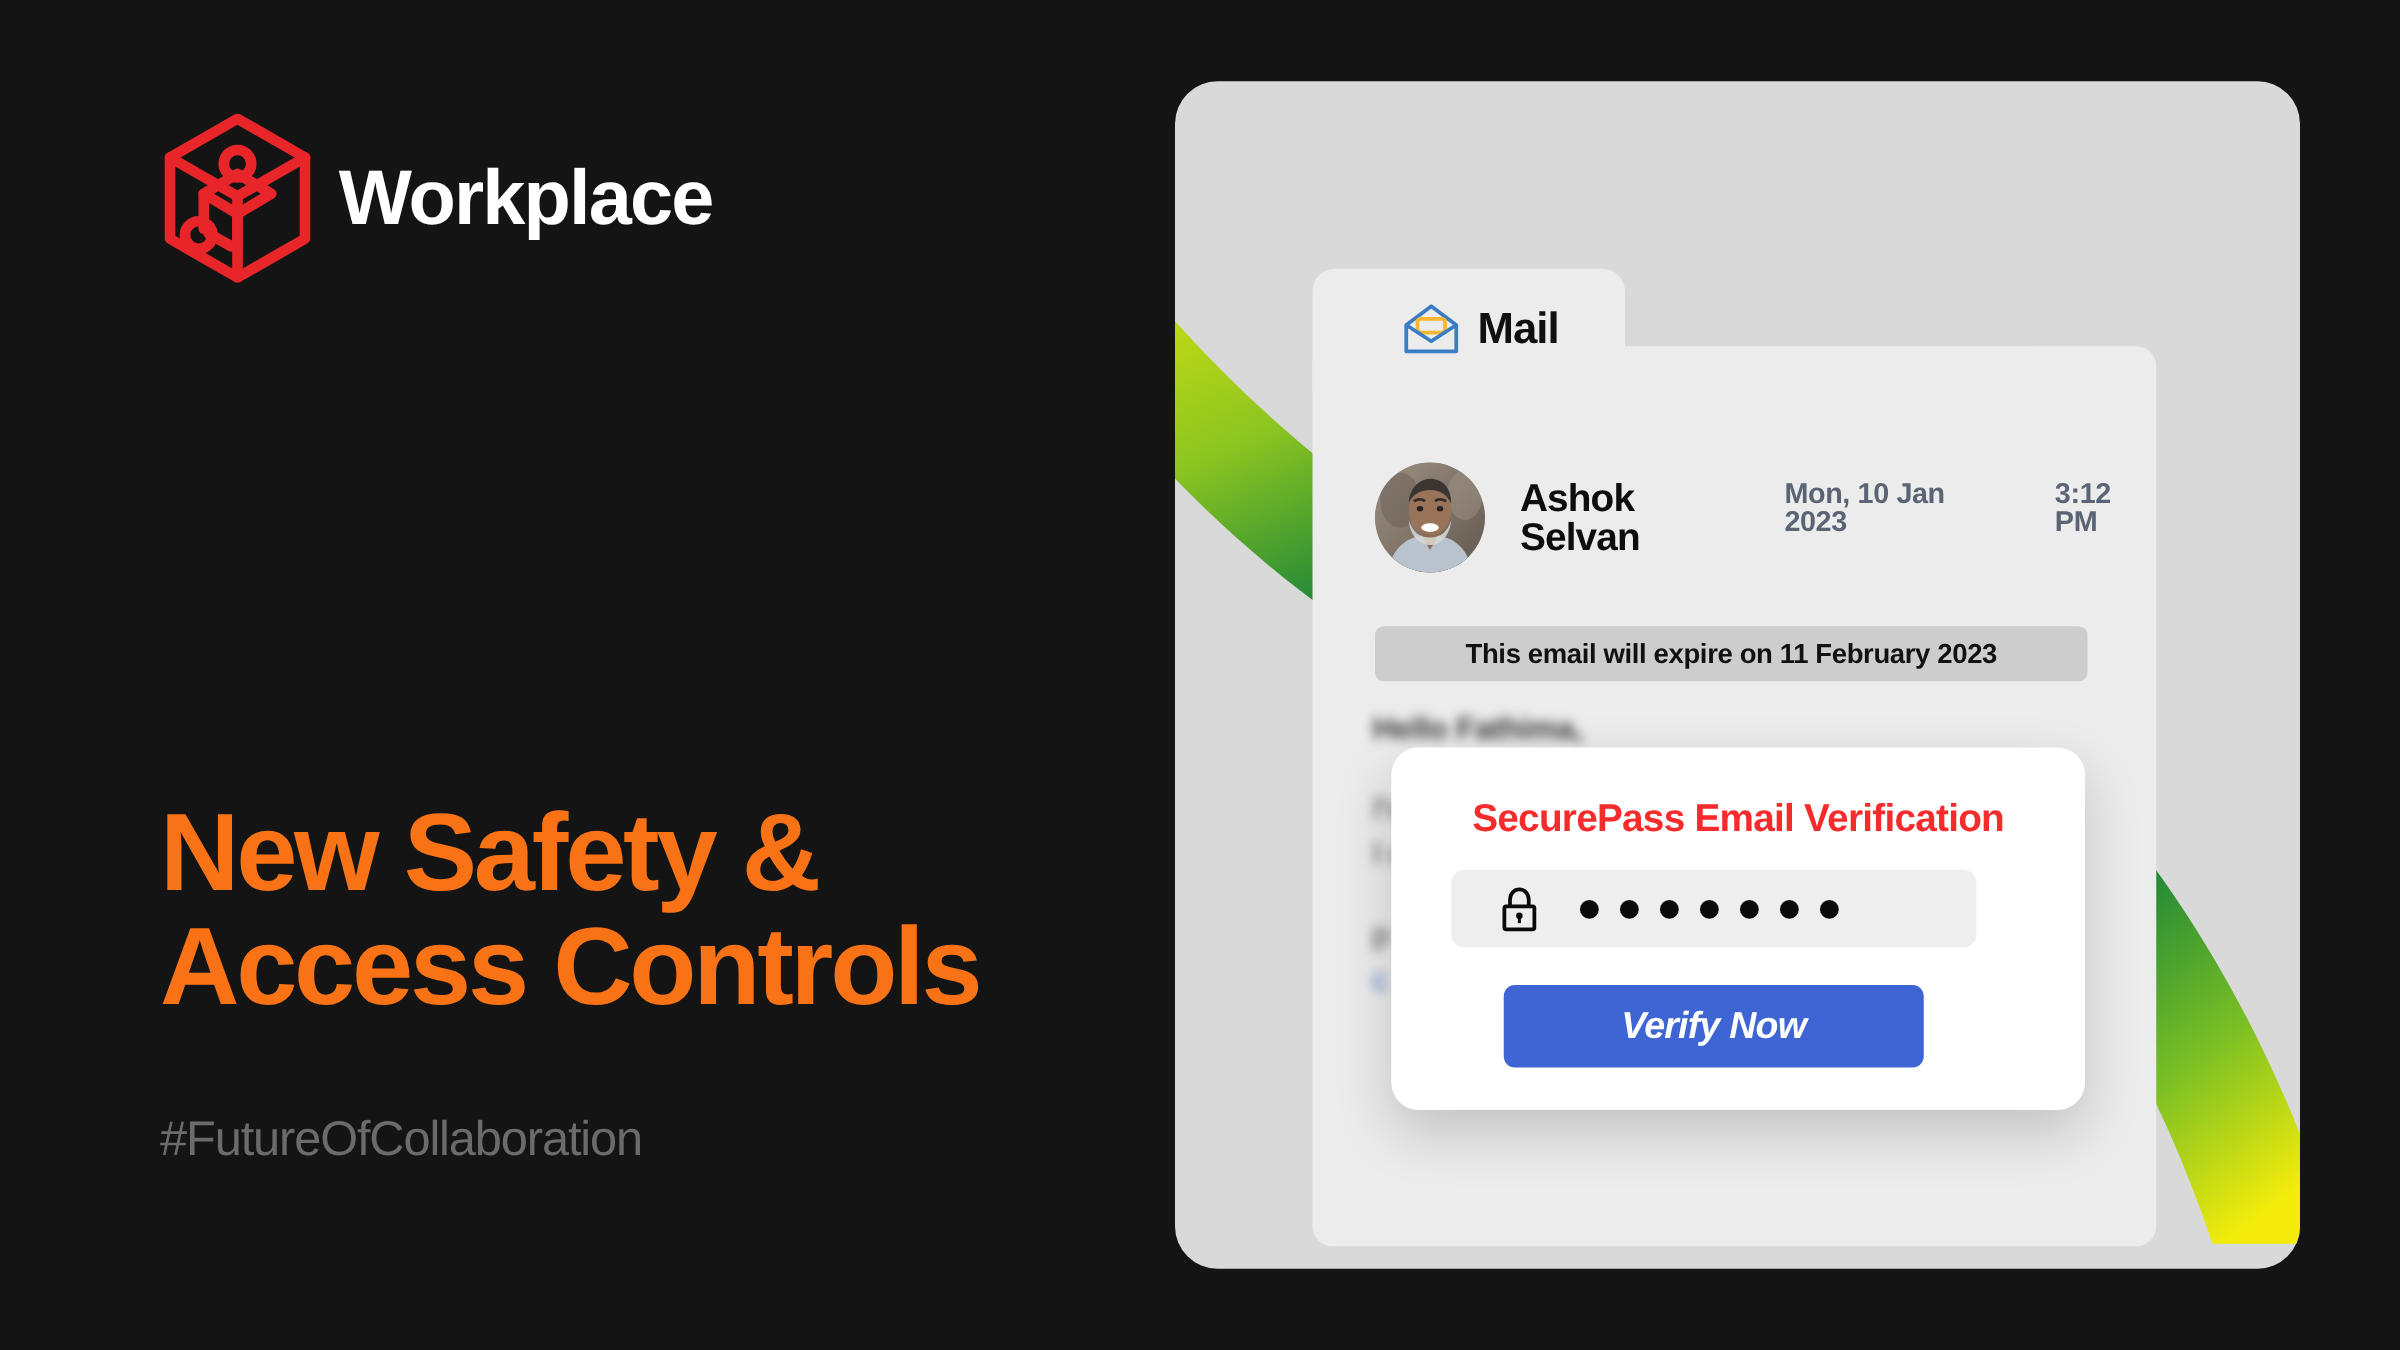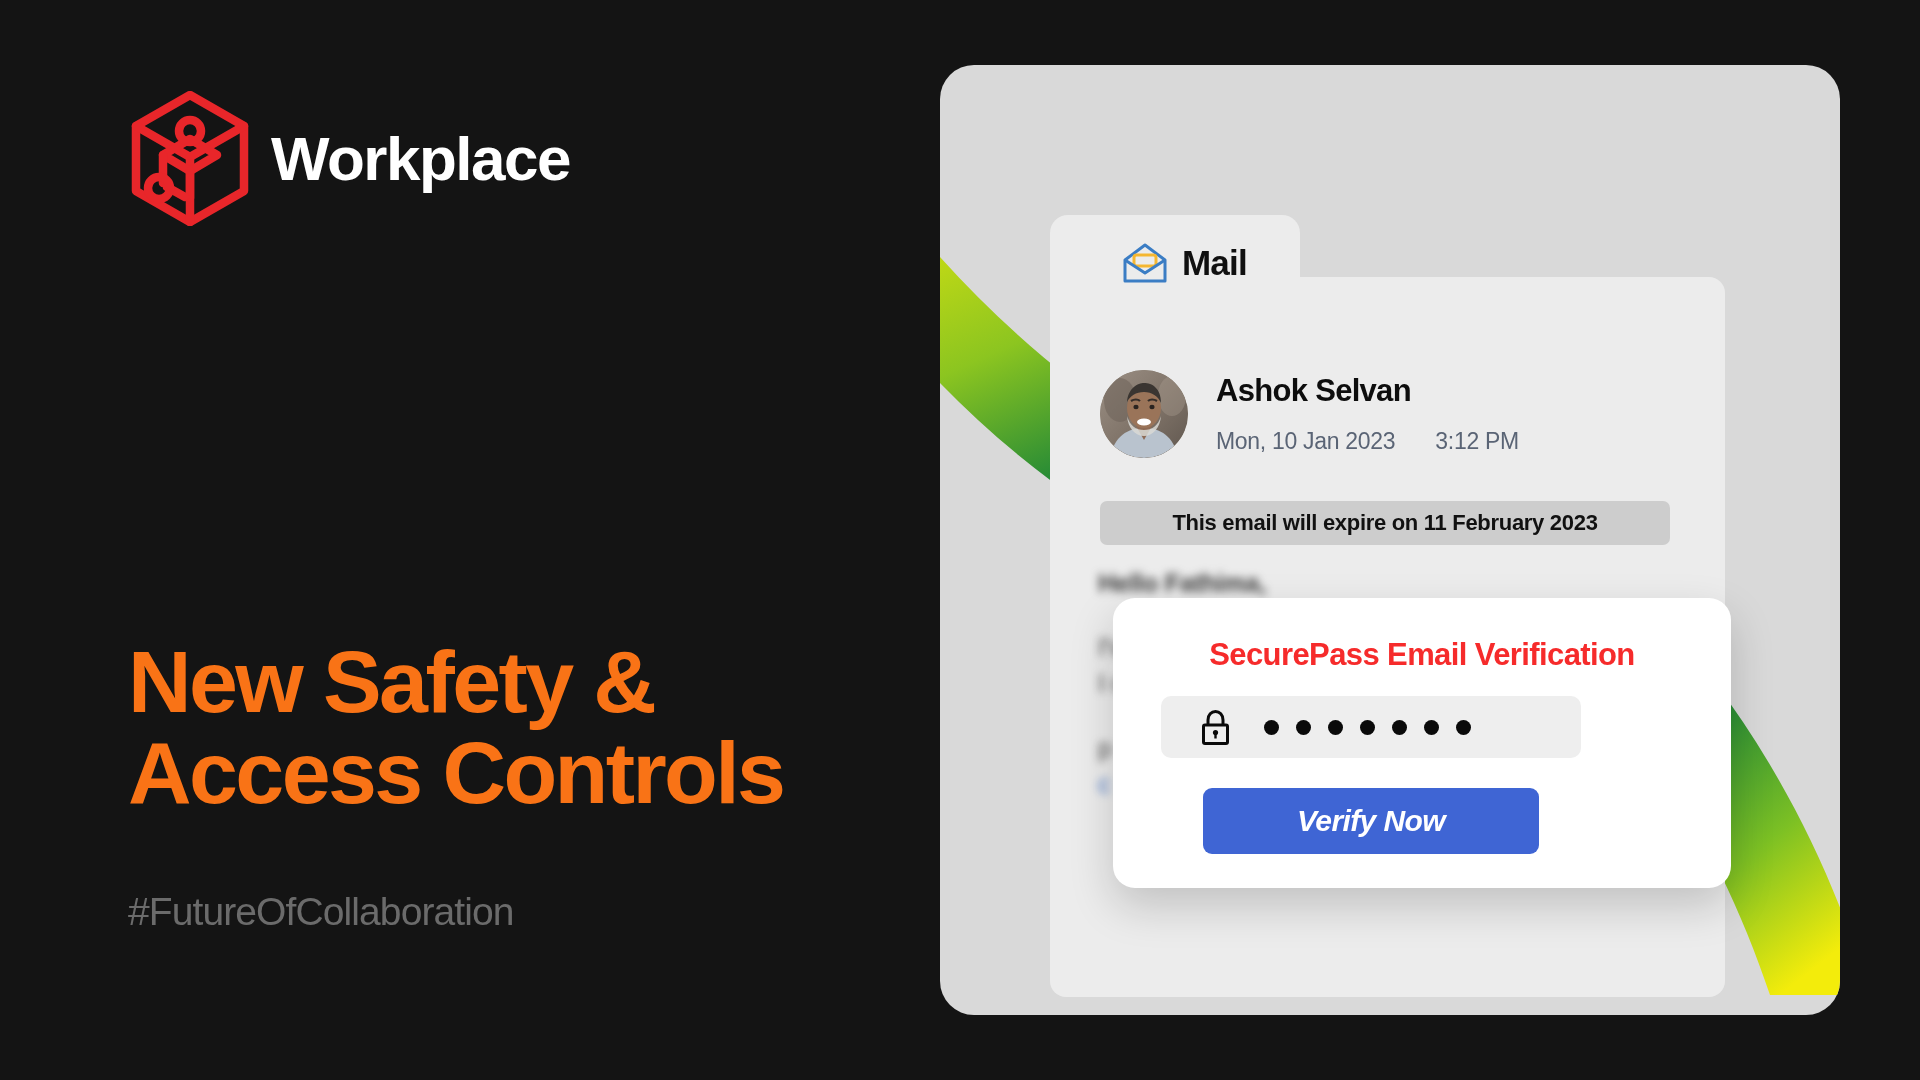--- a/index.html
+++ b/index.html
@@ -71,28 +71,28 @@
   .sender-row {
     position:absolute; left:50px; top:93px;
     display:flex; align-items:center; gap:28px;
   }
   .avatar {
     width:88px; height:88px; border-radius:50%;
     flex:none; overflow:hidden; position:relative;
     background:#8a7f72;
   }
   .avatar svg { display:block; width:100%; height:100%; }
-  .sender-meta { display:flex; flex-direction:column; gap:24px; }
+  .sender-meta { display:flex; flex-direction:row; gap:24px; }
   .sender-name {
     font-size:31px; font-weight:700; color:#0d0d0d;
     letter-spacing:-0.7px; line-height:1;
   }
   .sender-sub { display:flex; align-items:baseline; gap:40px; }
   .sender-date, .sender-time {
-    font-size:23px; font-weight:400; color:#5a6475;
+    font-size:23px; font-weight:700; color:#5a6475;
     letter-spacing:-0.3px; line-height:1;
   }
 
   .expiry-banner {
     position:absolute; left:50px; top:224px;
     width:570px; height:44px;
     background:#cdcdcd; border-radius:7px;
     display:flex; align-items:center; justify-content:center;
   }
   .expiry-text {
@@ -112,21 +112,21 @@
   .body-line {
     font-size:25px; font-weight:500; color:#464646;
     letter-spacing:-0.2px; line-height:1.42; white-space:nowrap;
   }
   .body-tail { margin-top:30px; }
   .body-link { color:#3f6fc4; }
 
   
   .securepass {
     position:absolute; left:173px; top:533px;
-    width:618px; height:290px;
+    width:555px; height:290px;
     background:#ffffff; border-radius:22px;
     z-index:6;
     box-shadow:0 18px 44px rgba(0,0,0,0.18);
   }
   .sp-title {
     position:absolute; left:0; right:0; top:41px;
     text-align:center;
     font-size:31px; font-weight:700; color:#f62b2b;
     letter-spacing:-0.6px; line-height:1;
   }

